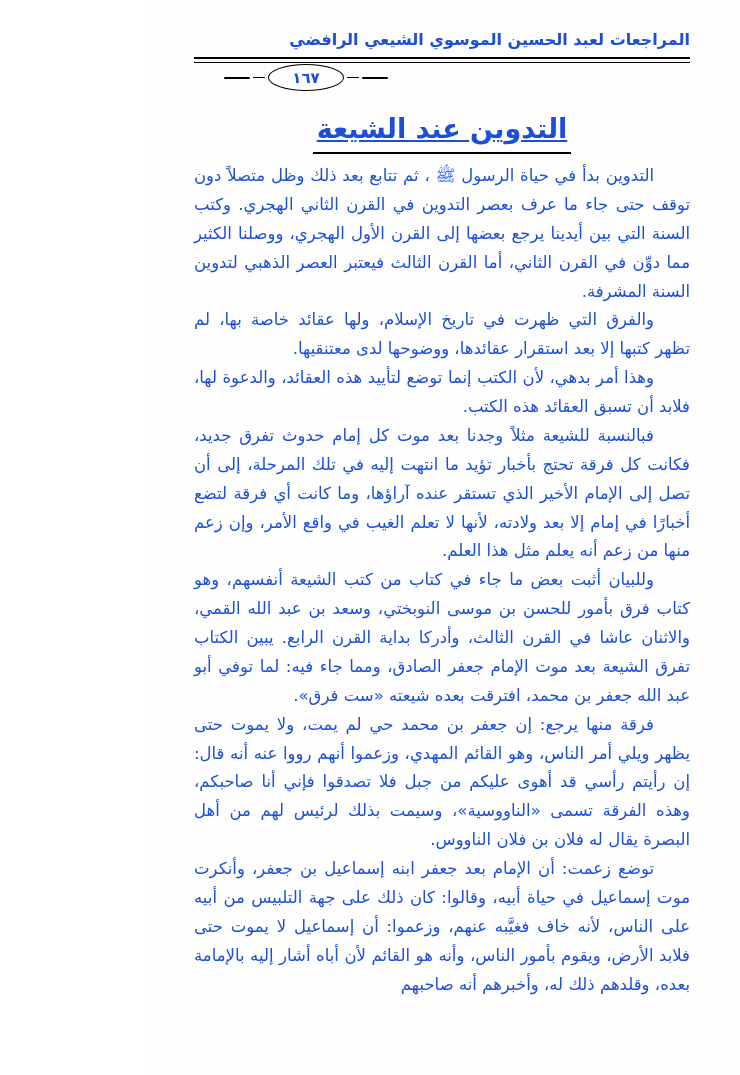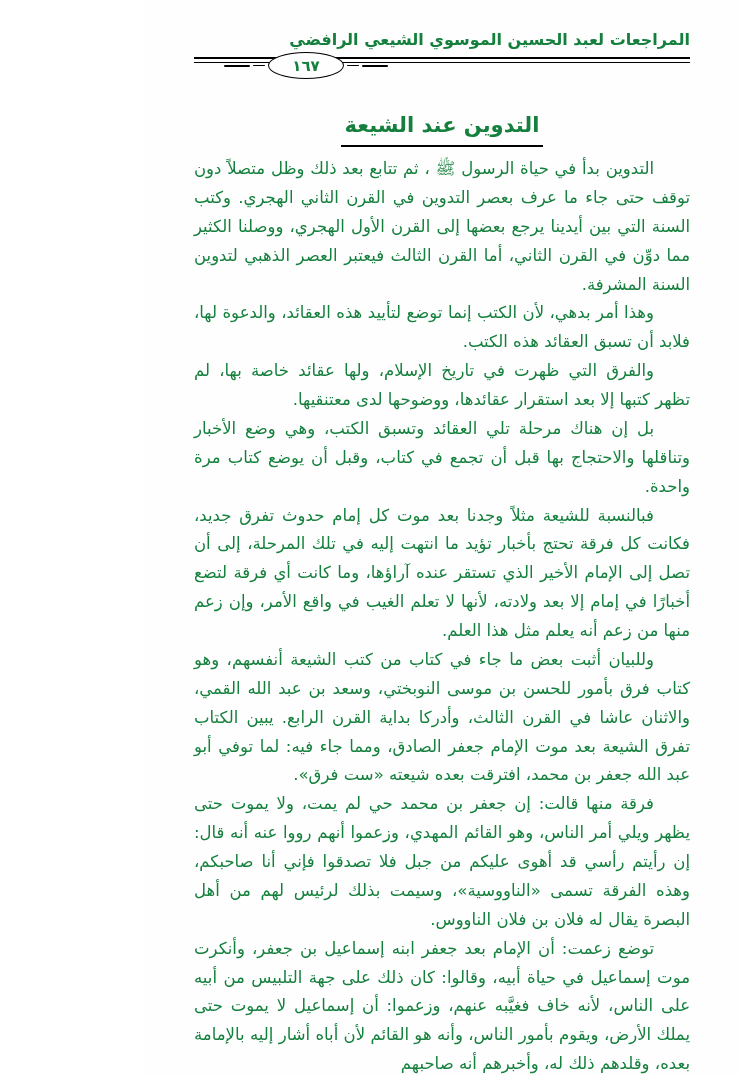--- a/index.html
+++ b/index.html
@@ -10,39 +10,39 @@
     font-family: "DejaVu Sans", sans-serif;
   }
   .page {
     position: relative;
     width: 596px;
     height: 1075px;
     box-sizing: border-box;
     background: #fefefe;
     padding: 30px 50px 0 50px;
     direction: rtl;
-    color: #15803d;
+    color: #1d4ed8;
     overflow: hidden;
   }
   .book-title {
     font-weight: bold;
     font-size: 16px;
     text-align: right;
     letter-spacing: 0;
   }
   .header-rule {
     margin-top: 8px;
     height: 3px;
     border-top: 2.5px solid #000;
     border-bottom: 1.2px solid #000;
   }
   .ornament {
     position: absolute;
     left: 80px;
-    top: 52px;
+    top: 64px;
     display: flex;
     align-items: center;
     direction: ltr;
     gap: 3px;
   }
   .orn-line { width: 26px; height: 2px; background: #000; border-radius: 2px; }
   .orn-line.short { width: 12px; height: 1.5px; }
   .lens {
     min-width: 54px;
     height: 25px;
@@ -53,23 +53,24 @@
     justify-content: center;
     font-size: 15px;
     font-weight: bold;
     padding: 0 10px;
     background: #fefefe;
   }
   .heading-wrap { text-align: center; margin-top: 50px; }
   .heading {
     display: inline-block;
     font-weight: bold;
-    font-size: 21px;
+    font-size: 27px;
     border-bottom: 2.5px solid #000;
     padding: 0 4px 8px 4px;
+    text-decoration: underline;
   }
   .body-text {
     margin-top: 8px;
     font-size: 16.5px;
     line-height: 1.75;
     text-align: justify;
     text-justify: inter-word;
   }
   .body-text p { margin: 0; text-indent: 36px; }
   .body-text b { font-weight: normal; }
@@ -90,22 +91,21 @@
       <span class="orn-line"></span>
     </div>
   </header>
 
   <div class="heading-wrap">
     <span class="heading">التدوين عند الشيعة</span>
   </div>
 
   <div class="body-text">
     <p><span>التدوين بدأ في حياة الرسول ﷺ ، ثم تتابع بعد ذلك وظل متصلاً دون توقف حتى جاء ما عرف بعصر التدوين في القرن الثاني الهجري. وكتب السنة التي بين أيدينا يرجع بعضها إلى القرن الأول الهجري، ووصلنا الكثير مما دوِّن في القرن الثاني، أما القرن الثالث فيعتبر العصر الذهبي لتدوين السنة المشرفة.</span></p>
+    <p><span>والفرق التي ظهرت في تاريخ الإسلام، ولها عقائد خاصة بها، لم تظهر كتبها إلا بعد استقرار عقائدها، ووضوحها لدى معتنقيها.</span></p>
     <p><span>وهذا أمر بدهي، لأن الكتب إنما توضع لتأييد هذه العقائد، والدعوة لها، فلابد أن تسبق العقائد هذه الكتب.</span></p>
-    <p><span>والفرق التي ظهرت في تاريخ الإسلام، ولها عقائد خاصة بها، لم تظهر كتبها إلا بعد استقرار عقائدها، ووضوحها لدى معتنقيها.</span></p>
-    <p><span>بل إن هناك مرحلة تلي العقائد وتسبق الكتب، وهي وضع الأخبار وتناقلها والاحتجاج بها قبل أن تجمع في كتاب، وقبل أن يوضع كتاب مرة واحدة.</span></p>
     <p><span>فبالنسبة للشيعة مثلاً وجدنا بعد موت كل إمام حدوث تفرق جديد، فكانت كل فرقة تحتج بأخبار تؤيد ما انتهت إليه في تلك المرحلة، إلى أن تصل إلى الإمام الأخير الذي تستقر عنده آراؤها، وما كانت أي فرقة لتضع أخبارًا في إمام إلا بعد ولادته، لأنها لا تعلم الغيب في واقع الأمر، وإن زعم منها من زعم أنه يعلم مثل هذا العلم.</span></p>
     <p><span>وللبيان أثبت بعض ما جاء في كتاب من كتب الشيعة أنفسهم، وهو كتاب فرق بأمور للحسن بن موسى النوبختي، وسعد بن عبد الله القمي، والاثنان عاشا في القرن الثالث، وأدركا بداية القرن الرابع. يبين الكتاب تفرق الشيعة بعد موت الإمام جعفر الصادق، ومما جاء فيه: لما توفي أبو عبد الله جعفر بن محمد، افترقت بعده شيعته </span><b>«ست فرق»</b><span>.</span></p>
-    <p><b>فرقة منها قالت: </b><span>إن جعفر بن محمد حي لم يمت، ولا يموت حتى يظهر ويلي أمر الناس، وهو القائم المهدي، وزعموا أنهم رووا عنه أنه قال: إن رأيتم رأسي قد أهوى عليكم من جبل فلا تصدقوا فإني أنا صاحبكم، وهذه الفرقة تسمى «الناووسية»، وسيمت بذلك لرئيس لهم من أهل البصرة يقال له فلان بن فلان الناووس.</span></p>
-    <p><b>توضع زعمت: </b><span>أن الإمام بعد جعفر ابنه إسماعيل بن جعفر، وأنكرت موت إسماعيل في حياة أبيه، وقالوا: كان ذلك على جهة التلبيس من أبيه على الناس، لأنه خاف فغيَّبه عنهم، وزعموا: أن إسماعيل لا يموت حتى يملك الأرض، ويقوم بأمور الناس، وأنه هو القائم لأن أباه أشار إليه بالإمامة بعده، وقلدهم ذلك له، وأخبرهم أنه صاحبهم</span></p>
+    <p><b>فرقة منها يرجع: </b><span>إن جعفر بن محمد حي لم يمت، ولا يموت حتى يظهر ويلي أمر الناس، وهو القائم المهدي، وزعموا أنهم رووا عنه أنه قال: إن رأيتم رأسي قد أهوى عليكم من جبل فلا تصدقوا فإني أنا صاحبكم، وهذه الفرقة تسمى «الناووسية»، وسيمت بذلك لرئيس لهم من أهل البصرة يقال له فلان بن فلان الناووس.</span></p>
+    <p><b>توضع زعمت: </b><span>أن الإمام بعد جعفر ابنه إسماعيل بن جعفر، وأنكرت موت إسماعيل في حياة أبيه، وقالوا: كان ذلك على جهة التلبيس من أبيه على الناس، لأنه خاف فغيَّبه عنهم، وزعموا: أن إسماعيل لا يموت حتى فلابد الأرض، ويقوم بأمور الناس، وأنه هو القائم لأن أباه أشار إليه بالإمامة بعده، وقلدهم ذلك له، وأخبرهم أنه صاحبهم</span></p>
   </div>
 
 </div>
 
 </body></html>

